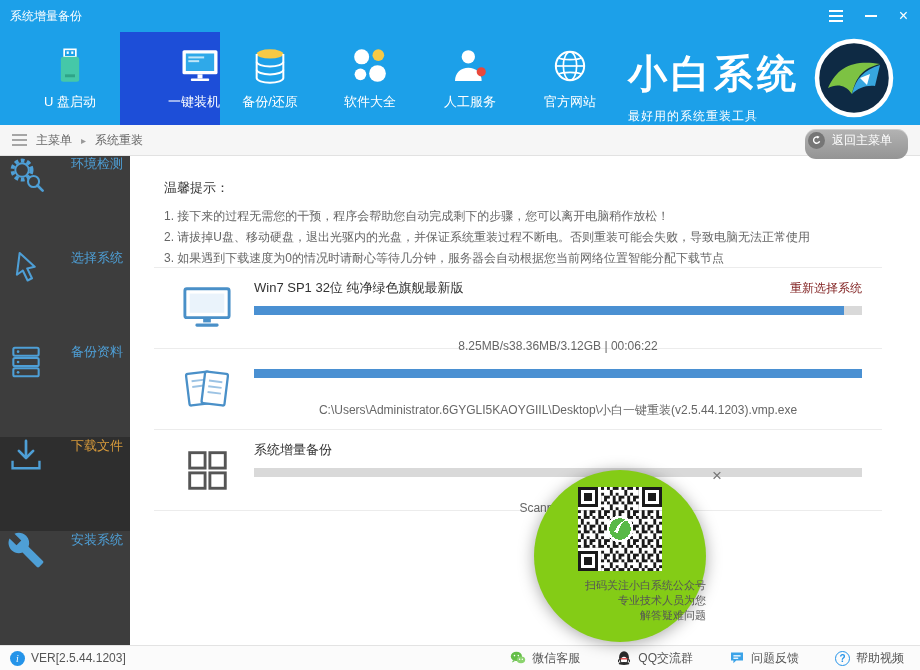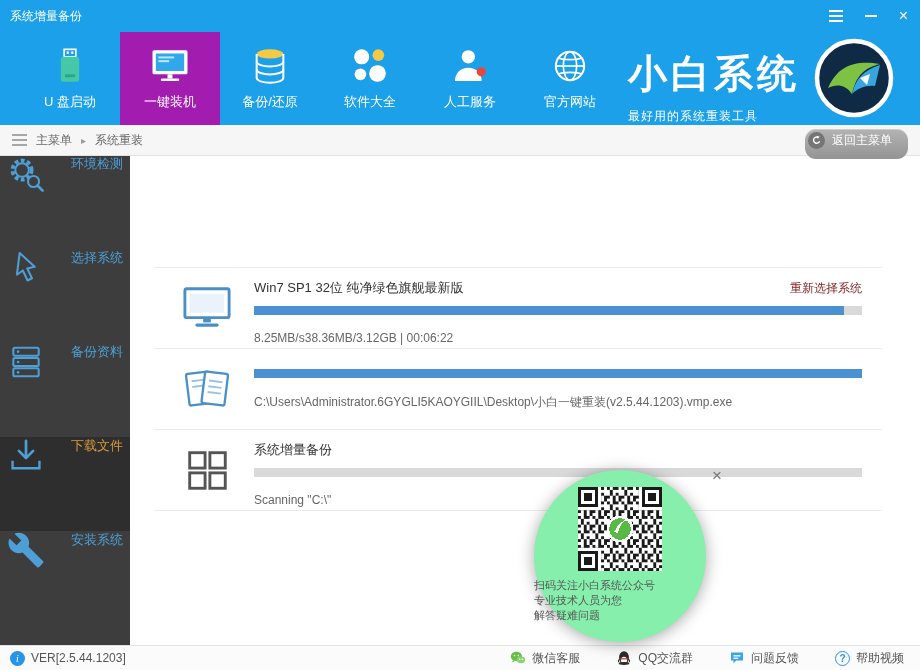--- a/index.html
+++ b/index.html
@@ -13,21 +13,21 @@
   .wc{display:flex;align-items:center;justify-content:center;color:#fff;cursor:pointer;height:16px;}
   .wc-menu{flex-direction:column;gap:3px;}
   .wc-menu i{display:block;width:14px;height:2px;background:#fff;}
   .wc-min i{display:block;width:12px;height:2px;background:#fff;}
   .wc-close{font-size:16px;line-height:16px;}
 
   
   .nav{position:absolute;left:0;top:32px;width:100%;height:93px;background:#1CA0E9;z-index:5;}
   .nav-items{position:absolute;left:20px;top:0;display:flex;height:93px;}
   .nav-item{width:100px;height:93px;display:flex;flex-direction:column;align-items:center;justify-content:center;gap:7px;color:#fff;font-size:13px;cursor:pointer;}
-  .nav-item.active{background:#a21caf;}
+  .nav-item.active{background:#1d4ed8;align-items:flex-end;}
   .nav-item svg{width:40px;height:40px;display:block;}
   .brand{position:absolute;right:120px;top:15px;color:#fff;}
   .brand-name{font-size:39px;font-weight:bold;letter-spacing:4px;}
   .brand-slogan{font-size:12px;margin-top:7px;letter-spacing:1px;}
   .logo{position:absolute;right:26px;top:6px;width:80px;height:80px;}
   .logo svg{width:80px;height:80px;display:block;}
 
   
   .breadcrumb{position:absolute;left:0;top:125px;width:100%;height:30px;background:#F6F6F6;border-bottom:1px solid #E2E2E2;z-index:4;}
   .bc-left{position:absolute;left:12px;top:0;height:30px;display:flex;align-items:center;gap:9px;color:#666;font-size:12px;}
@@ -55,25 +55,25 @@
   .tip-line{font-size:12px;color:#666;line-height:21px;}
   .rows{position:absolute;left:24px;right:38px;top:112px;border-top:1px solid #ECECEC;}
   .row{position:relative;height:80px;border-bottom:1px solid #ECECEC;}
   .row-icon{position:absolute;left:28px;top:15px;width:50px;height:50px;}
   .row-icon svg{width:50px;height:50px;display:block;}
   .row-body{position:absolute;left:100px;right:20px;top:11px;}
   .row-head{display:flex;justify-content:space-between;align-items:flex-end;font-size:13px;color:#333;}
   .link{color:#7f1d1d;font-size:12px;cursor:pointer;}
   .bar{margin-top:9px;height:9px;background:#D9D9D9;overflow:hidden;}
   .bar-fill{height:100%;width:0;background:#4A90D2;}
-  .row-meta{margin-top:16px;display:flex;justify-content:flex-start;font-size:12px;color:#666;}
-
-  
-  .qr-pop{position:absolute;left:534px;top:470px;width:172px;height:172px;background:#86efac;border-radius:50%;
-          box-shadow:0 2px 16px rgba(0,0,0,.35);z-index:10;text-align:left;}
+  .row-meta{margin-top:24px;display:flex;justify-content:center;font-size:12px;color:#666;}
+
+  
+  .qr-pop{position:absolute;left:534px;top:470px;width:172px;height:172px;background:#84cc16;border-radius:50%;
+          box-shadow:0 2px 16px rgba(0,0,0,.35);z-index:10;text-align:right;}
   .qr-code{width:84px;height:84px;margin:17px auto 7px;}
   .qr-code svg{width:84px;height:84px;display:block;}
   .qr-line{font-size:11px;color:#555;line-height:15px;}
   .qr-close{position:absolute;left:707px;top:466px;width:20px;height:20px;color:#777;font-size:17px;line-height:20px;
             text-align:center;cursor:pointer;z-index:11;}
 
   
   .statusbar{position:absolute;left:0;top:645px;width:100%;height:25px;background:#FBFBFB;border-top:1px solid #E3E3E3;z-index:6;}
   .ver{position:absolute;left:10px;top:0;height:24px;display:flex;align-items:center;gap:6px;font-size:12px;color:#555;}
   .info-ic{width:15px;height:15px;border-radius:50%;background:#2594E9;color:#fff;font-size:10px;font-style:italic;
@@ -272,20 +272,26 @@
       <svg viewBox="0 0 24 24">
         <path fill="#4E9FD6" d="M22.7 19l-9.1-9.1c.9-2.3.4-5-1.5-6.9-2-2-5-2.4-7.4-1.3L9 6 6 9 1.6 4.7C.4 7.1.9 10.1 2.9 12.1c1.9 1.9 4.6 2.4 6.9 1.5l9.1 9.1c.4.4 1 .4 1.4 0l2.3-2.3c.5-.4.5-1.1.1-1.4z"></path>
       </svg>
     </span>
     <span class="lbl">安装系统</span>
   </div>
 </div>
 
 <div class="main">
 
+  <div class="tips">
+    <div class="tips-title">温馨提示：</div>
+    <div class="tip-line">1. 接下来的过程无需您的干预，程序会帮助您自动完成剩下的步骤，您可以离开电脑稍作放松！</div>
+    <div class="tip-line">2. 请拔掉U盘、移动硬盘，退出光驱内的光盘，并保证系统重装过程不断电。否则重装可能会失败，导致电脑无法正常使用</div>
+    <div class="tip-line">3. 如果遇到下载速度为0的情况时请耐心等待几分钟，服务器会自动根据您当前网络位置智能分配下载节点</div>
+  </div>
 
   <div class="rows">
 
     <div class="row">
       <span class="row-icon">
         <svg viewBox="0 0 52 52">
           <rect x="3" y="6" width="46" height="30" rx="2" fill="none" stroke="#4A90C8" stroke-width="3"></rect>
           <rect x="8" y="11" width="36" height="20" fill="#EAF3FB"></rect>
           <rect x="22" y="36" width="8" height="5" fill="#4A90C8"></rect>
           <rect x="14" y="42" width="24" height="3.4" rx="1.5" fill="#4A90C8"></rect>

